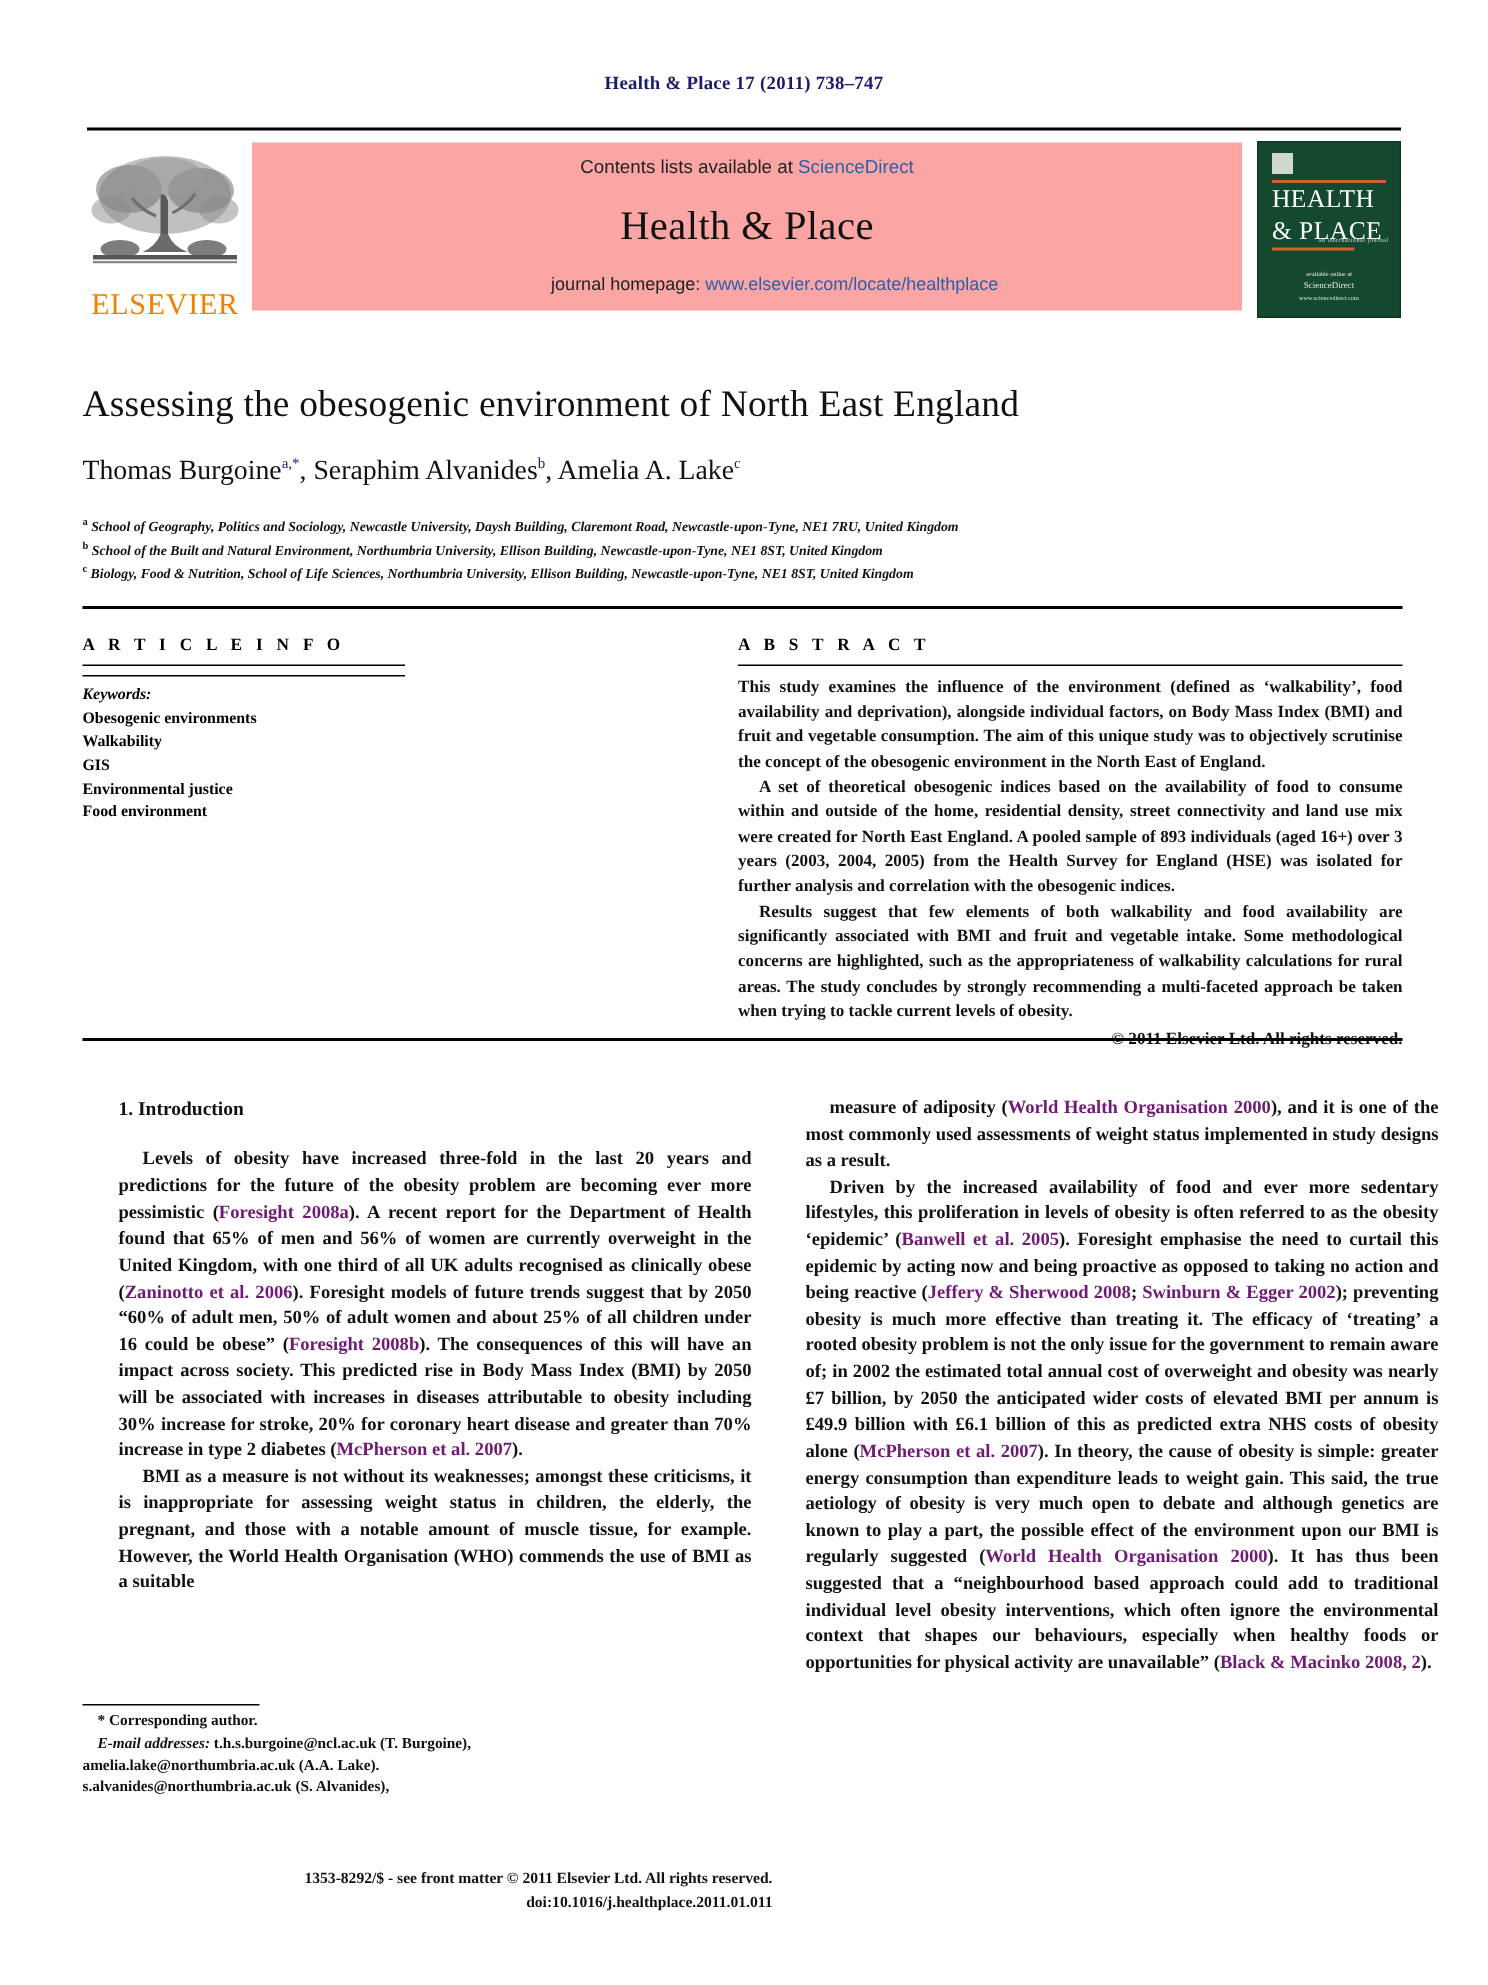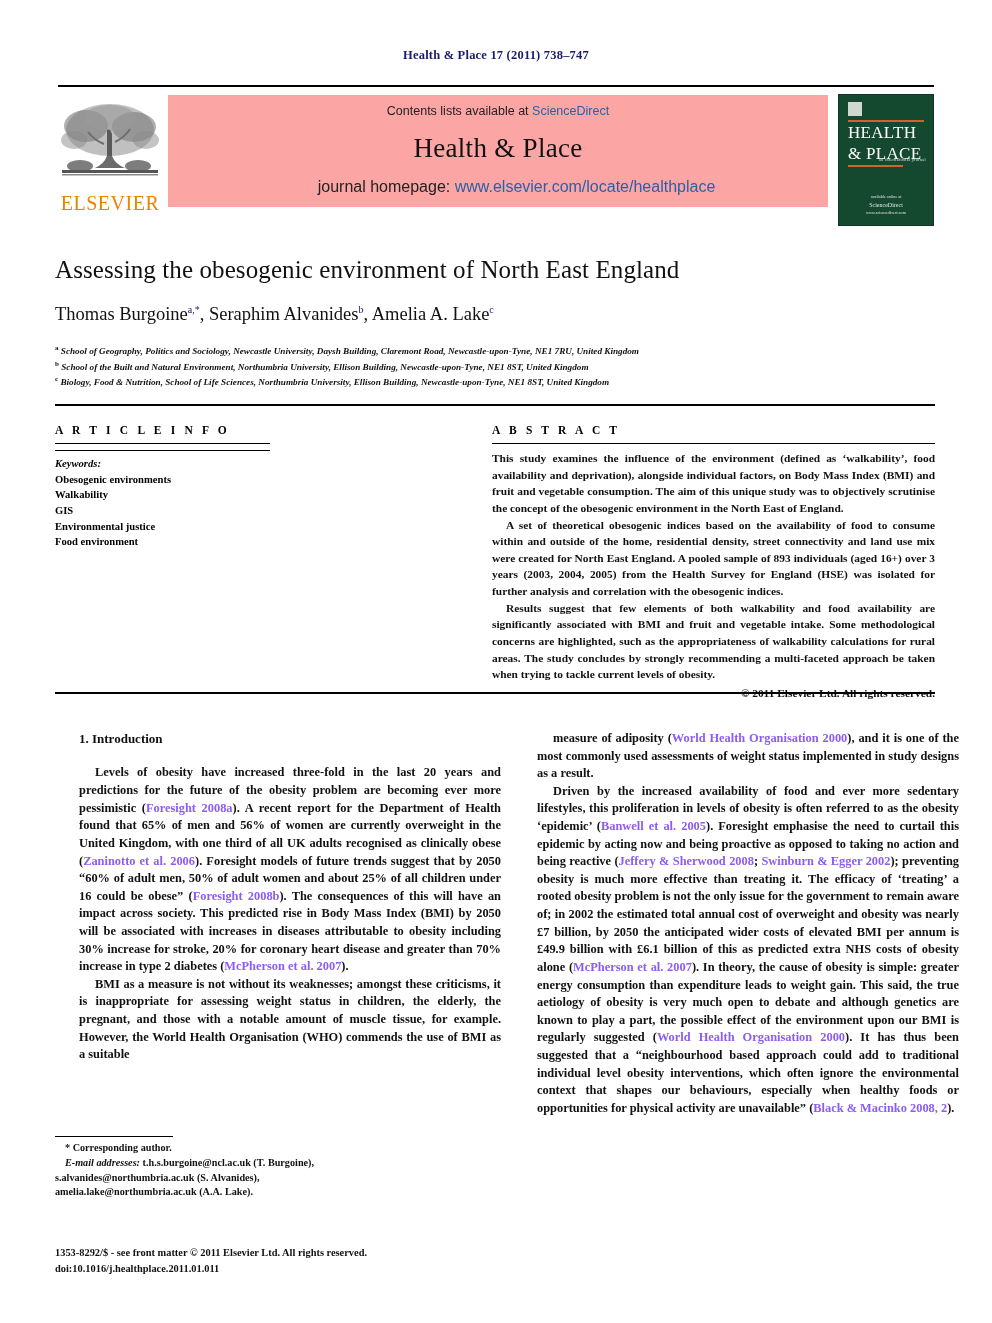--- a/index.html
+++ b/index.html
@@ -86,31 +86,31 @@
   }
   .sciencedirect { color: #2b60a8; }
   .journal-name {
     font-family: "Liberation Serif", serif;
     font-size: 27px;
     color: #111;
     letter-spacing: 0.3px;
   }
   .banner-bottom {
     font-family: "Liberation Sans", sans-serif;
-    font-size: 16px;
+    font-size: 12px;
     color: #222;
     margin-left: 37px;
   }
   .homepage-url { color: #2b60a8; }
 
   
   .cover {
     flex: 0 0 96px;
     width: 96px;
-    height: 132px;
+    height: 118px;
     background: #14492f;
     margin: 3px 0 6px 4px;
     position: relative;
     box-sizing: border-box;
     border: 1px solid #0e3622;
   }
   .cover-badge {
     position: absolute;
     left: 9px; top: 7px;
     width: 14px; height: 14px;
@@ -258,21 +258,21 @@
     margin-left: 24px;
   }
   .body-col.left  { left: 55px; }
   .body-col.right { left: 513px; }
   .body-col h2 {
     font-size: 13px;
     margin: 0 0 16px 0;
     font-weight: bold;
   }
   .body-col p { margin: 0; text-indent: 16px; }
-  .cite { color: #8b5cf6; }
+  .cite { color: #701a75; }
 
   
   .footnote {
     position: absolute;
     left: 55px; top: 1136px;
     width: 422px;
     font-size: 10.2px;
     line-height: 1.45;
     font-weight: bold;
     color: #111;
@@ -286,20 +286,21 @@
   .fn-emails { text-indent: 10px; }
   .fn-emails i { }
   .imprint {
     position: absolute;
     left: 55px; top: 1245px;
     width: 460px;
     font-size: 10.4px;
     line-height: 1.5;
     font-weight: bold;
     color: #111;
+    text-align: right;
   }
 </style>
 </head>
 <body>
 
 <div class="page">
 
   <div class="running-head">Health &amp; Place 17 (2011) 738–747</div>
 
   <div class="masthead">
@@ -413,22 +414,22 @@
     <p id="intro-r1">Driven by the increased availability of food and ever more sedentary lifestyles, this proliferation in levels of obesity is often referred to as the obesity ‘epidemic’ (<span class="cite">Banwell et al. 2005</span>). Foresight emphasise the need to curtail this epidemic by acting now and being proactive as opposed to taking no action and being reactive (<span class="cite">Jeffery &amp; Sherwood 2008</span>; <span class="cite">Swinburn &amp; Egger 2002</span>); preventing obesity is much more effective than treating it. The efficacy of ‘treating’ a rooted obesity problem is not the only issue for the government to remain aware of; in 2002 the estimated total annual cost of overweight and obesity was nearly £7 billion, by 2050 the anticipated wider costs of elevated BMI per annum is £49.9 billion with £6.1 billion of this as predicted extra NHS costs of obesity alone (<span class="cite">McPherson et al. 2007</span>). In theory, the cause of obesity is simple: greater energy consumption than expenditure leads to weight gain. This said, the true aetiology of obesity is very much open to debate and although genetics are known to play a part, the possible effect of the environment upon our BMI is regularly suggested (<span class="cite">World Health Organisation 2000</span>). It has thus been suggested that a “neighbourhood based approach could add to traditional individual level obesity interventions, which often ignore the environmental context that shapes our behaviours, especially when healthy foods or opportunities for physical activity are unavailable” (<span class="cite">Black &amp; Macinko 2008, 2</span>).</p>
   </div>
 
   <div class="footnote">
     <div class="footnote-rule"></div>
     <div class="fn-corr">* Corresponding author.</div>
     <div class="fn-emails">
       <i>E-mail addresses:</i>
       <span>t.h.s.burgoine@ncl.ac.uk (T. Burgoine),</span>
     </div>
+    <div>amelia.lake@northumbria.ac.uk (A.A. Lake).</div>
     <div>s.alvanides@northumbria.ac.uk (S. Alvanides),</div>
-    <div>amelia.lake@northumbria.ac.uk (A.A. Lake).</div>
   </div>
 
   <div class="imprint">
     <div>1353-8292/$ - see front matter © 2011 Elsevier Ltd. All rights reserved.</div>
     <div>doi:10.1016/j.healthplace.2011.01.011</div>
   </div>
 
 </div>
 
 </body></html>

